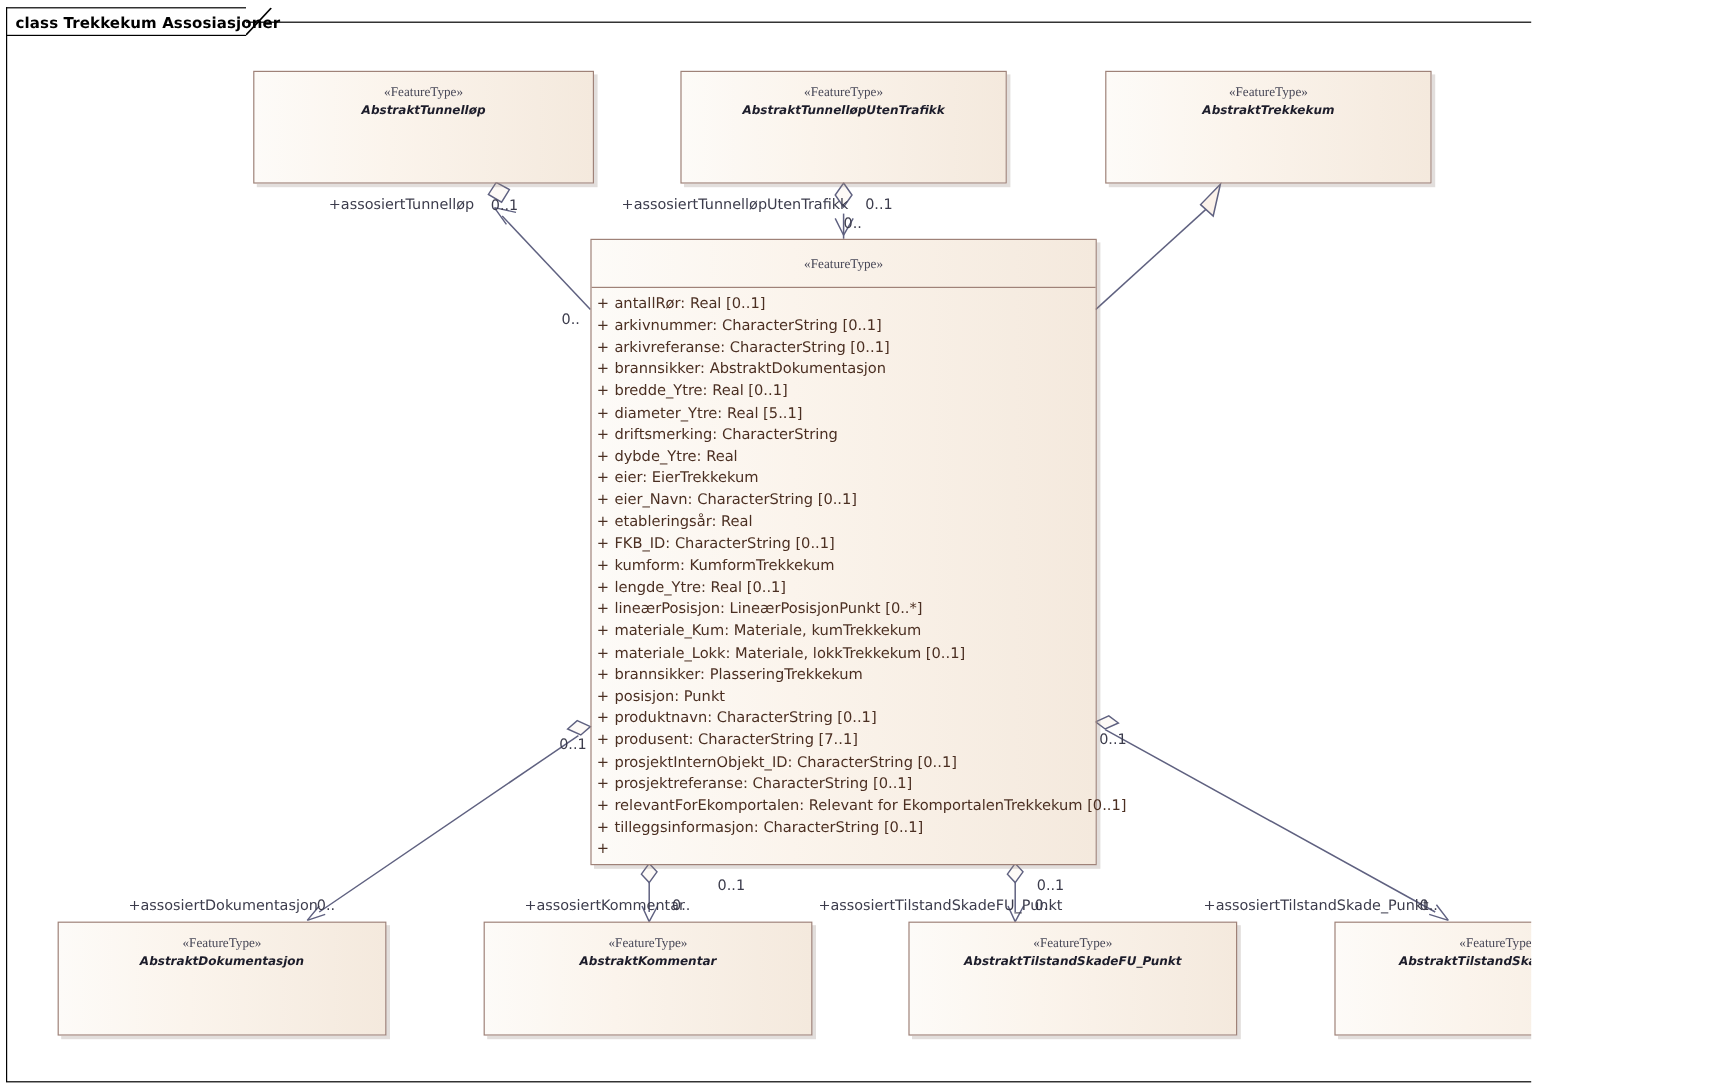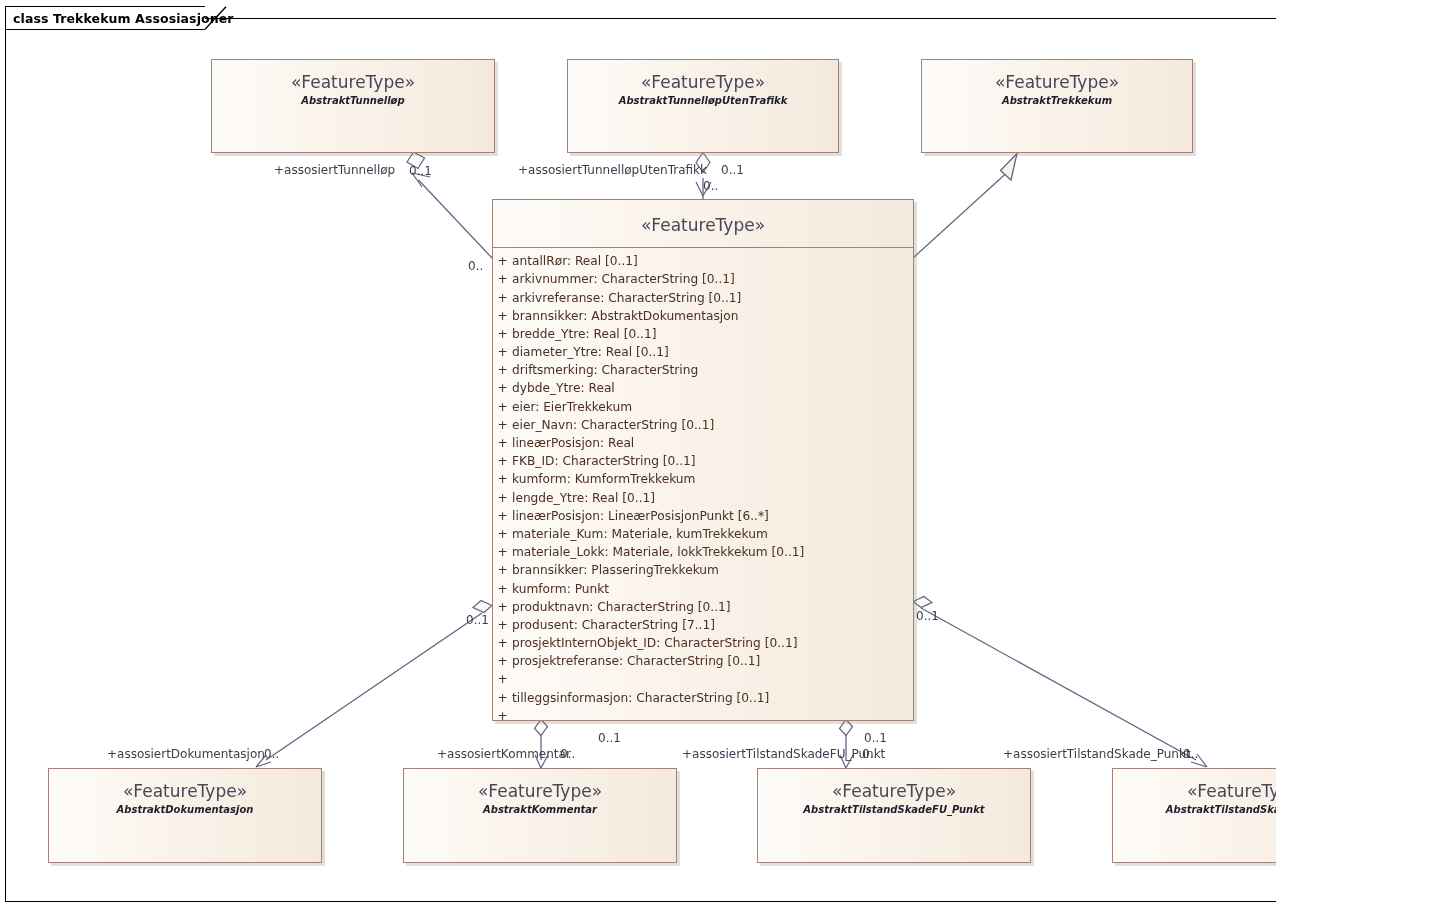--- a/index.html
+++ b/index.html
@@ -96,23 +96,24 @@
     z-index: 3;
   }
   .uml-class .hdr {
     padding-top: 10px;
     padding-bottom: 6px;
     text-align: center;
     line-height: 1.42;
   }
   .stereotype {
     display: block;
-    font-size: 17px;
+    font-size: 11px;
     color: #474757;
     white-space: nowrap;
+    font-family: Liberation Serif, serif;
   }
   .cls-name {
     display: block;
     font-size: 10px;
     font-weight: bold;
     font-style: italic;
     color: #1d1d2b;
     white-space: nowrap;
   }
   .cls-name.concrete { font-style: normal; }
@@ -273,92 +274,93 @@
         <div class="attr-row">
           <span class="attr-vis">+</span>
           <span class="attr-text">brannsikker: AbstraktDokumentasjon</span>
         </div>
         <div class="attr-row">
           <span class="attr-vis">+</span>
           <span class="attr-text">bredde_Ytre: Real [0..1]</span>
         </div>
         <div class="attr-row">
           <span class="attr-vis">+</span>
-          <span class="attr-text">diameter_Ytre: Real [0..1]</span>
+          <span class="attr-text">diameter_Ytre: Real [5..1]</span>
         </div>
         <div class="attr-row">
           <span class="attr-vis">+</span>
           <span class="attr-text">driftsmerking: CharacterString</span>
         </div>
         <div class="attr-row">
           <span class="attr-vis">+</span>
           <span class="attr-text">dybde_Ytre: Real</span>
         </div>
         <div class="attr-row">
           <span class="attr-vis">+</span>
           <span class="attr-text">eier: EierTrekkekum</span>
         </div>
         <div class="attr-row">
           <span class="attr-vis">+</span>
           <span class="attr-text">eier_Navn: CharacterString [0..1]</span>
         </div>
         <div class="attr-row">
           <span class="attr-vis">+</span>
-          <span class="attr-text">lineærPosisjon: Real</span>
+          <span class="attr-text">etableringsår: Real</span>
         </div>
         <div class="attr-row">
           <span class="attr-vis">+</span>
           <span class="attr-text">FKB_ID: CharacterString [0..1]</span>
         </div>
         <div class="attr-row">
           <span class="attr-vis">+</span>
           <span class="attr-text">kumform: KumformTrekkekum</span>
         </div>
         <div class="attr-row">
           <span class="attr-vis">+</span>
           <span class="attr-text">lengde_Ytre: Real [0..1]</span>
         </div>
         <div class="attr-row">
           <span class="attr-vis">+</span>
-          <span class="attr-text">lineærPosisjon: LineærPosisjonPunkt [6..*]</span>
+          <span class="attr-text">lineærPosisjon: LineærPosisjonPunkt [0..*]</span>
         </div>
         <div class="attr-row">
           <span class="attr-vis">+</span>
           <span class="attr-text">materiale_Kum: Materiale, kumTrekkekum</span>
         </div>
         <div class="attr-row">
           <span class="attr-vis">+</span>
           <span class="attr-text">materiale_Lokk: Materiale, lokkTrekkekum [0..1]</span>
         </div>
         <div class="attr-row">
           <span class="attr-vis">+</span>
           <span class="attr-text">brannsikker: PlasseringTrekkekum</span>
         </div>
         <div class="attr-row">
           <span class="attr-vis">+</span>
-          <span class="attr-text">kumform: Punkt</span>
+          <span class="attr-text">posisjon: Punkt</span>
         </div>
         <div class="attr-row">
           <span class="attr-vis">+</span>
           <span class="attr-text">produktnavn: CharacterString [0..1]</span>
         </div>
         <div class="attr-row">
           <span class="attr-vis">+</span>
           <span class="attr-text">produsent: CharacterString [7..1]</span>
         </div>
         <div class="attr-row">
           <span class="attr-vis">+</span>
           <span class="attr-text">prosjektInternObjekt_ID: CharacterString [0..1]</span>
         </div>
         <div class="attr-row">
           <span class="attr-vis">+</span>
           <span class="attr-text">prosjektreferanse: CharacterString [0..1]</span>
         </div>
         <div class="attr-row">
           <span class="attr-vis">+</span>
+          <span class="attr-text">relevantForEkomportalen: Relevant for EkomportalenTrekkekum [0..1]</span>
         </div>
         <div class="attr-row">
           <span class="attr-vis">+</span>
           <span class="attr-text">tilleggsinformasjon: CharacterString [0..1]</span>
         </div>
         <div class="attr-row">
           <span class="attr-vis">+</span>
         </div>
       </div>
   </div>

